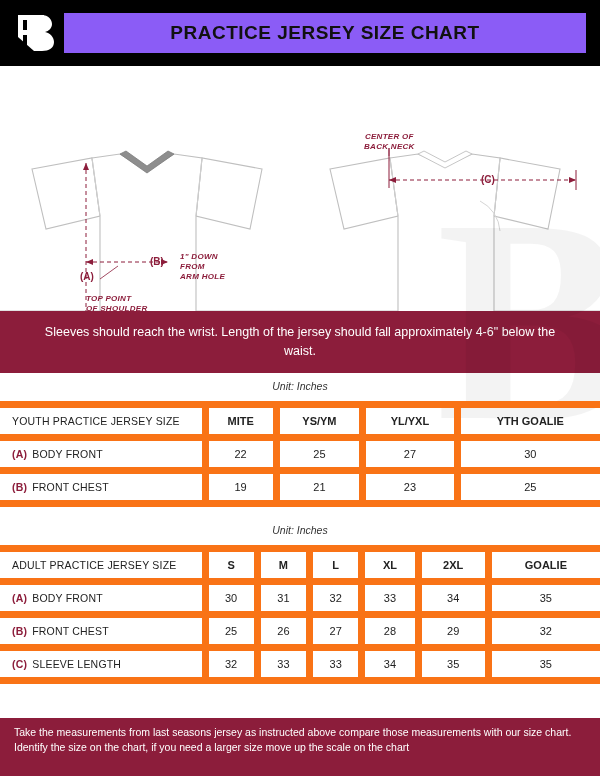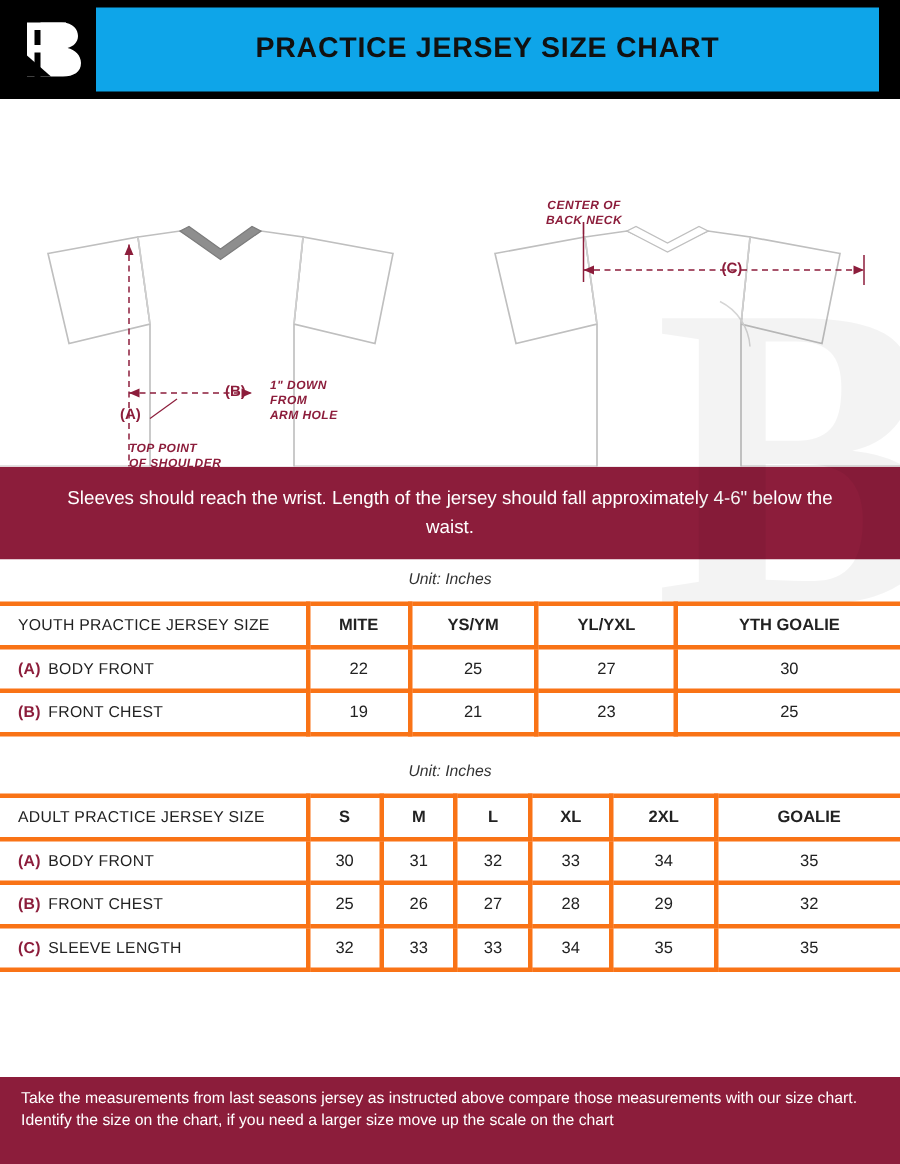--- a/index.html
+++ b/index.html
@@ -20,22 +20,22 @@
     padding: 0 14px;
   }
   .logo-mark {
     width: 42px; height: 44px;
     position: relative;
     flex: 0 0 auto;
     margin-right: 8px;
   }
   .header-title-box {
     flex: 1 1 auto;
-    background: #0ea5e9;
-    height: 56px;
+    background: #8b5cf6;
+    height: 40px;
     display: flex;
     align-items: center;
     justify-content: center;
   }
   .header-title {
     font-size: 19px;
     font-weight: bold;
     letter-spacing: 0.5px;
     color: #111;
     font-family: "Liberation Sans", sans-serif;
@@ -110,21 +110,21 @@
     padding: 7px 0 9px;
   }
 
   
   table {
     width: 100%;
     border-collapse: collapse;
     font-size: 11px;
   }
   th, td {
-    border: 3px solid #f97316;
+    border: 7px solid #f97316;
     text-align: center;
     padding: 7px 2px;
     color: #222;
     background: transparent;
   }
   th.rowhead, td.rowhead {
     text-align: left;
     padding-left: 12px;
     font-size: 10.5px;
     letter-spacing: 0.2px;

